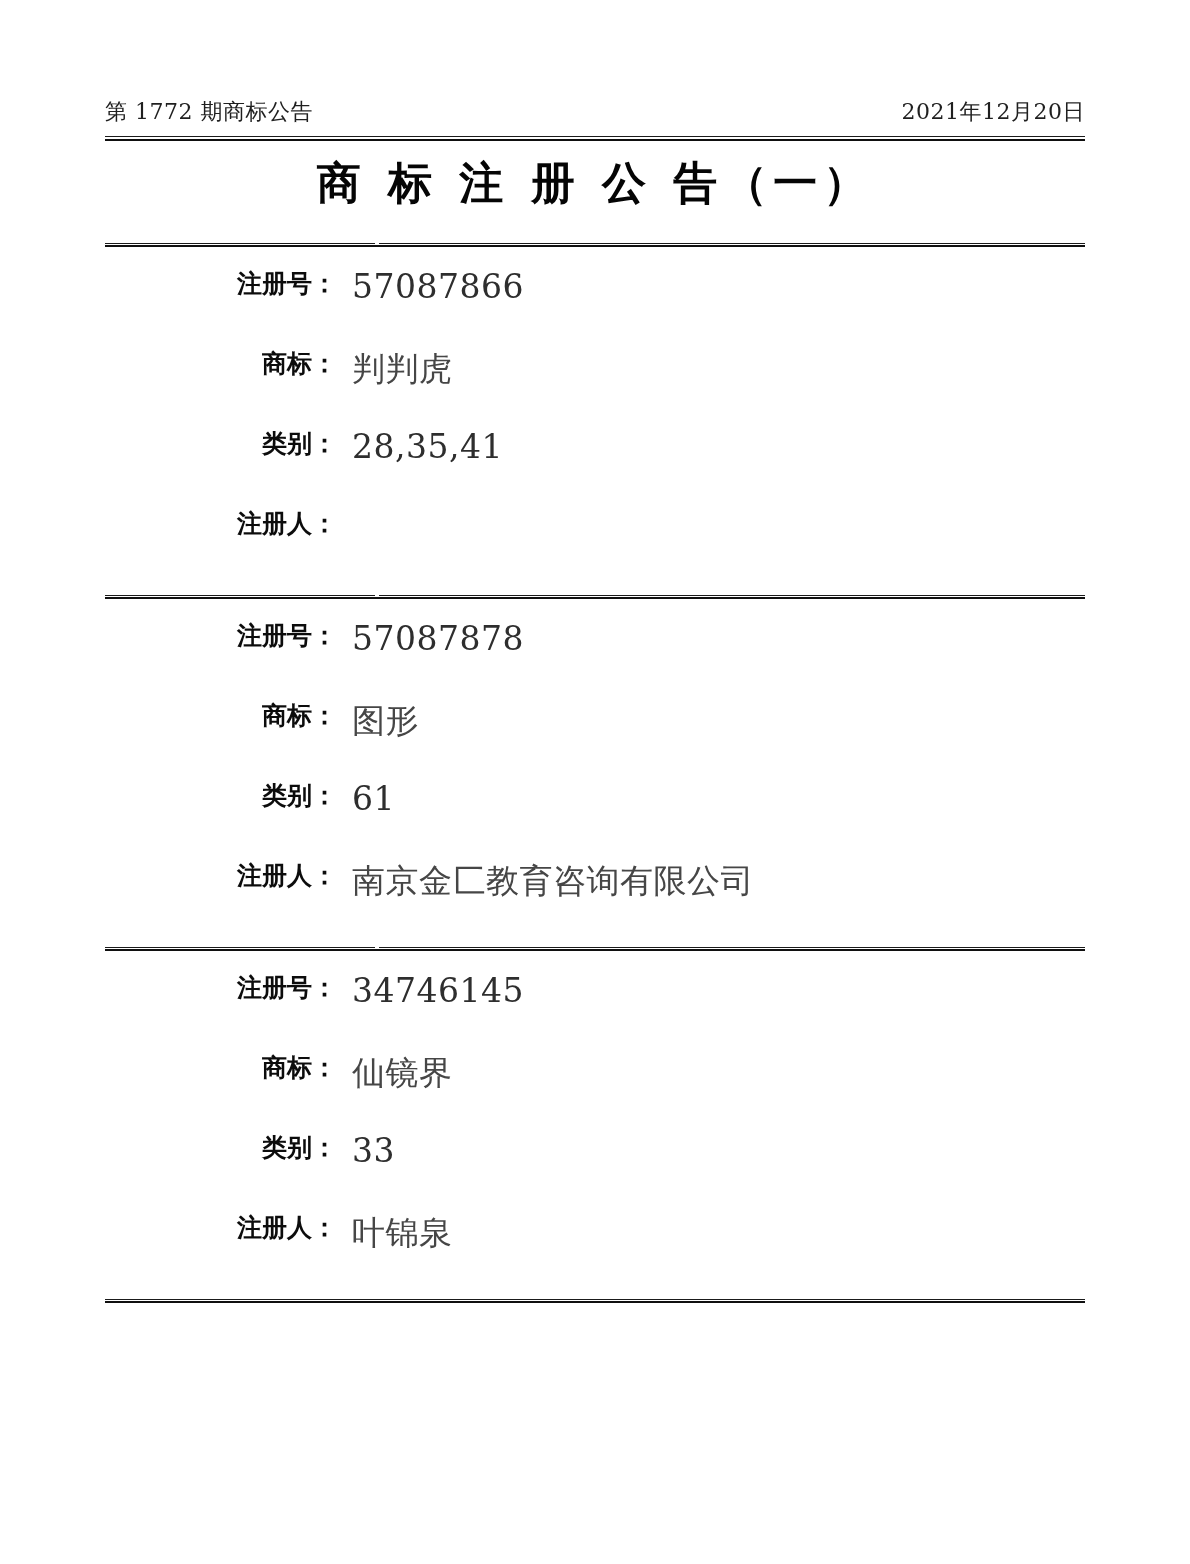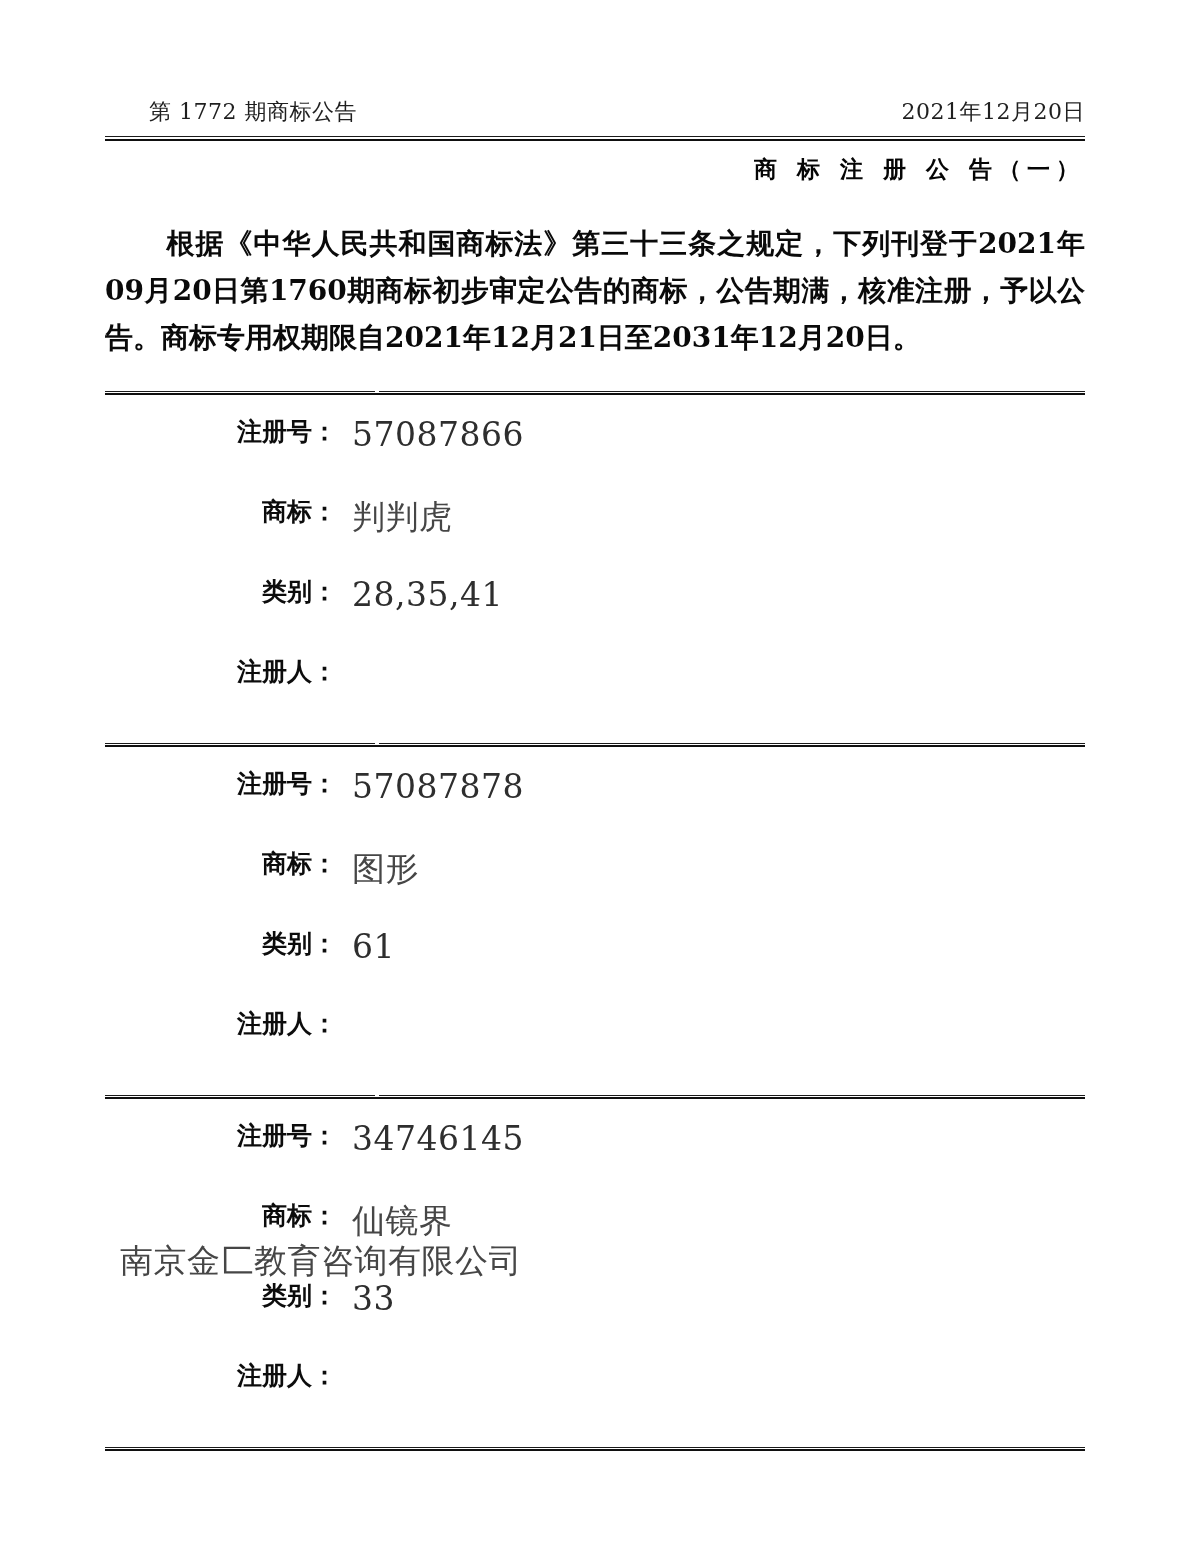--- a/index.html
+++ b/index.html
@@ -21,33 +21,32 @@
     padding: 97px 105px 0 105px;
     background: #ffffff;
   }
   .doc-header {
     display: flex;
     justify-content: space-between;
     align-items: flex-start;
     font-size: 22px;
     color: #1f1f1f;
     letter-spacing: 0.5px;
-    margin-left: 44px;
   }
   .header-rule {
     margin-top: 9px;
     height: 5px;
     box-sizing: border-box;
     border-top: 1.5px solid #1b1b1b;
     border-bottom: 2.5px solid #0f0f0f;
   }
   .doc-title {
     margin: 13px 0 0 0;
-    text-align: right;
-    font-size: 23px;
+    text-align: center;
+    font-size: 44px;
     font-weight: bold;
     letter-spacing: 6px;
     color: #050505;
   }
   .intro {
     margin: 35px 0 0 0;
     font-size: 28px;
     font-weight: bold;
     line-height: 47px;
     text-align: justify;
@@ -76,21 +75,20 @@
     padding-top: 20px;
   }
   .field-row {
     display: flex;
     align-items: flex-start;
     height: 30px;
     margin-bottom: 50px;
   }
   .field-row:last-child {
     margin-bottom: 58px;
-    flex-direction: column;
   }
   .field-label {
     width: 232px;
     text-align: right;
     font-weight: bold;
     font-size: 25px;
     color: #0c0c0c;
     flex: 0 0 232px;
   }
   .field-value {
@@ -110,21 +108,20 @@
 
   <div class="doc-header">
     <span>第 1772 期商标公告</span>
     <span>2021年12月20日</span>
   </div>
 
   <div class="header-rule"></div>
 
   <h1 class="doc-title">商 标 注 册 公 告（一）</h1>
 
-  <p class="intro">根据《中华人民共和国商标法》第三十三条之规定，下列刊登于2021年09月20日第1760期商标初步审定公告的商标，公告期满，核准注册，予以公告。商标专用权期限自2021年12月21日至2031年12月20日。</p>
 
   <div class="records">
 
     <div class="rule">
         <span class="notch"></span>
       </div>
     <div class="record">
       <div class="field-row">
         <span class="field-label">注册号：</span>
         <span class="field-value num">57087866</span>

